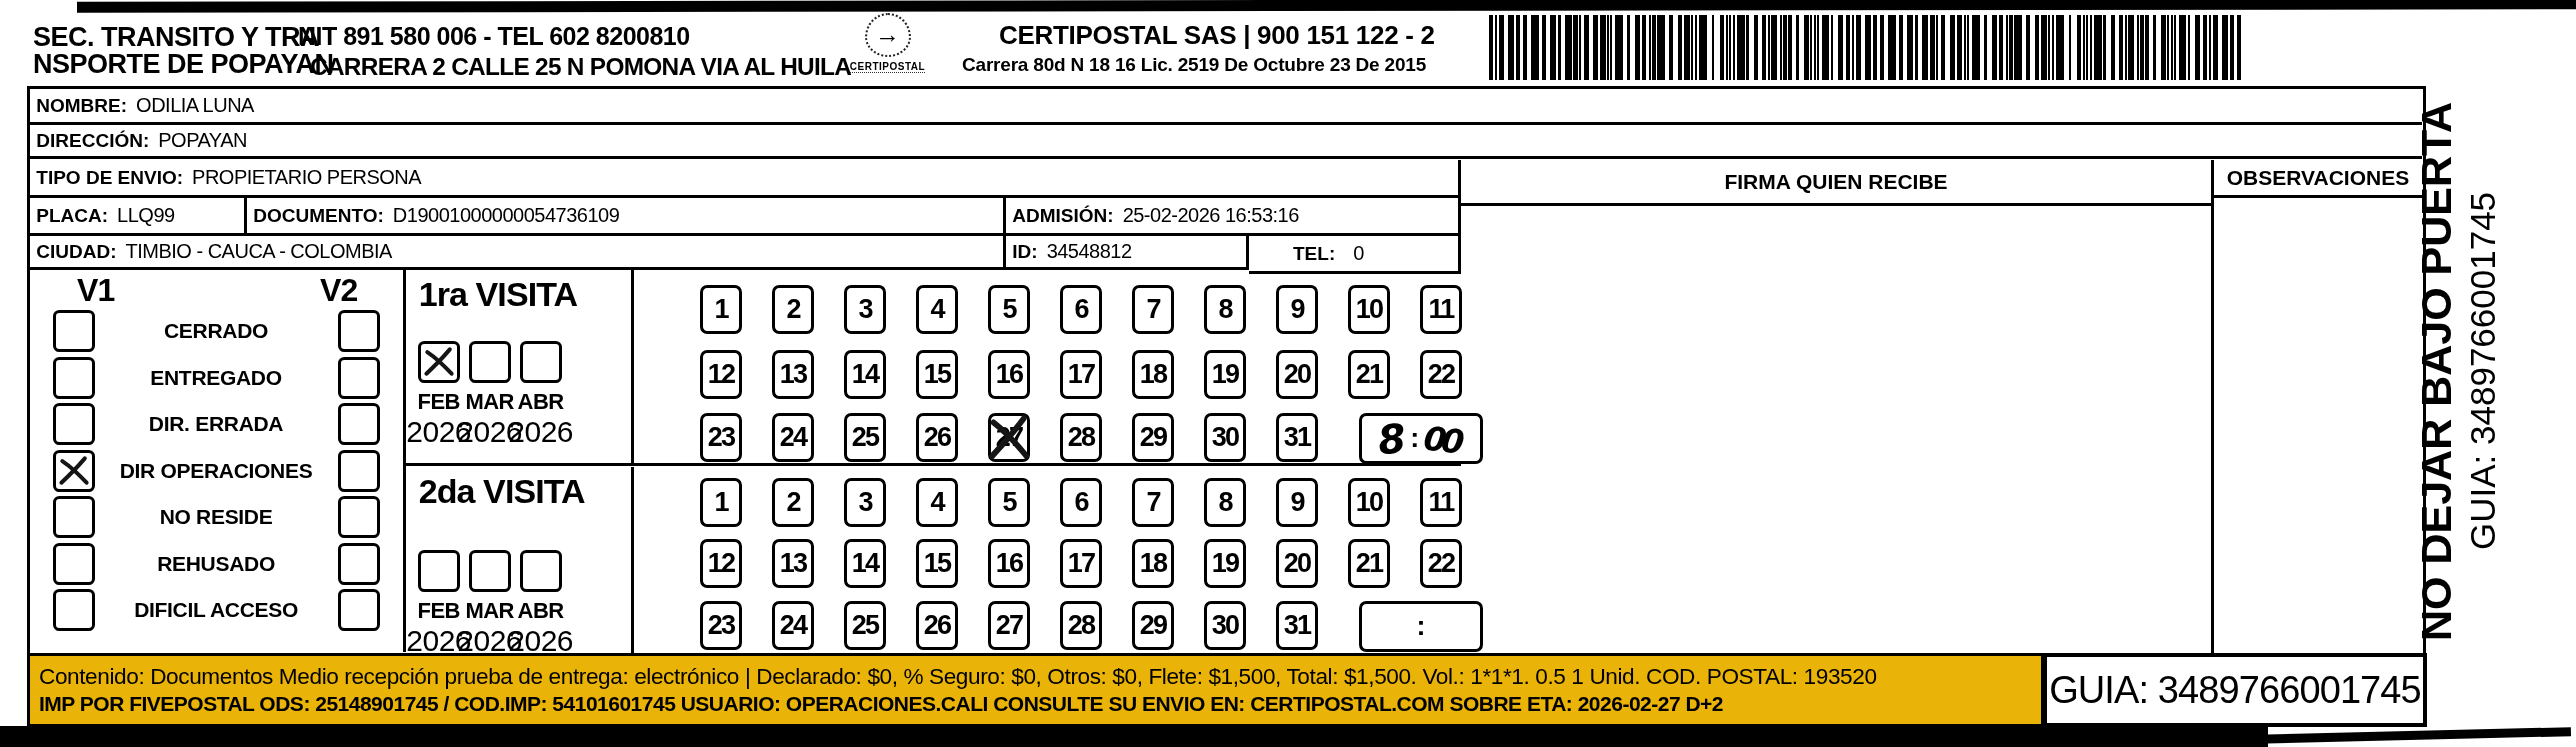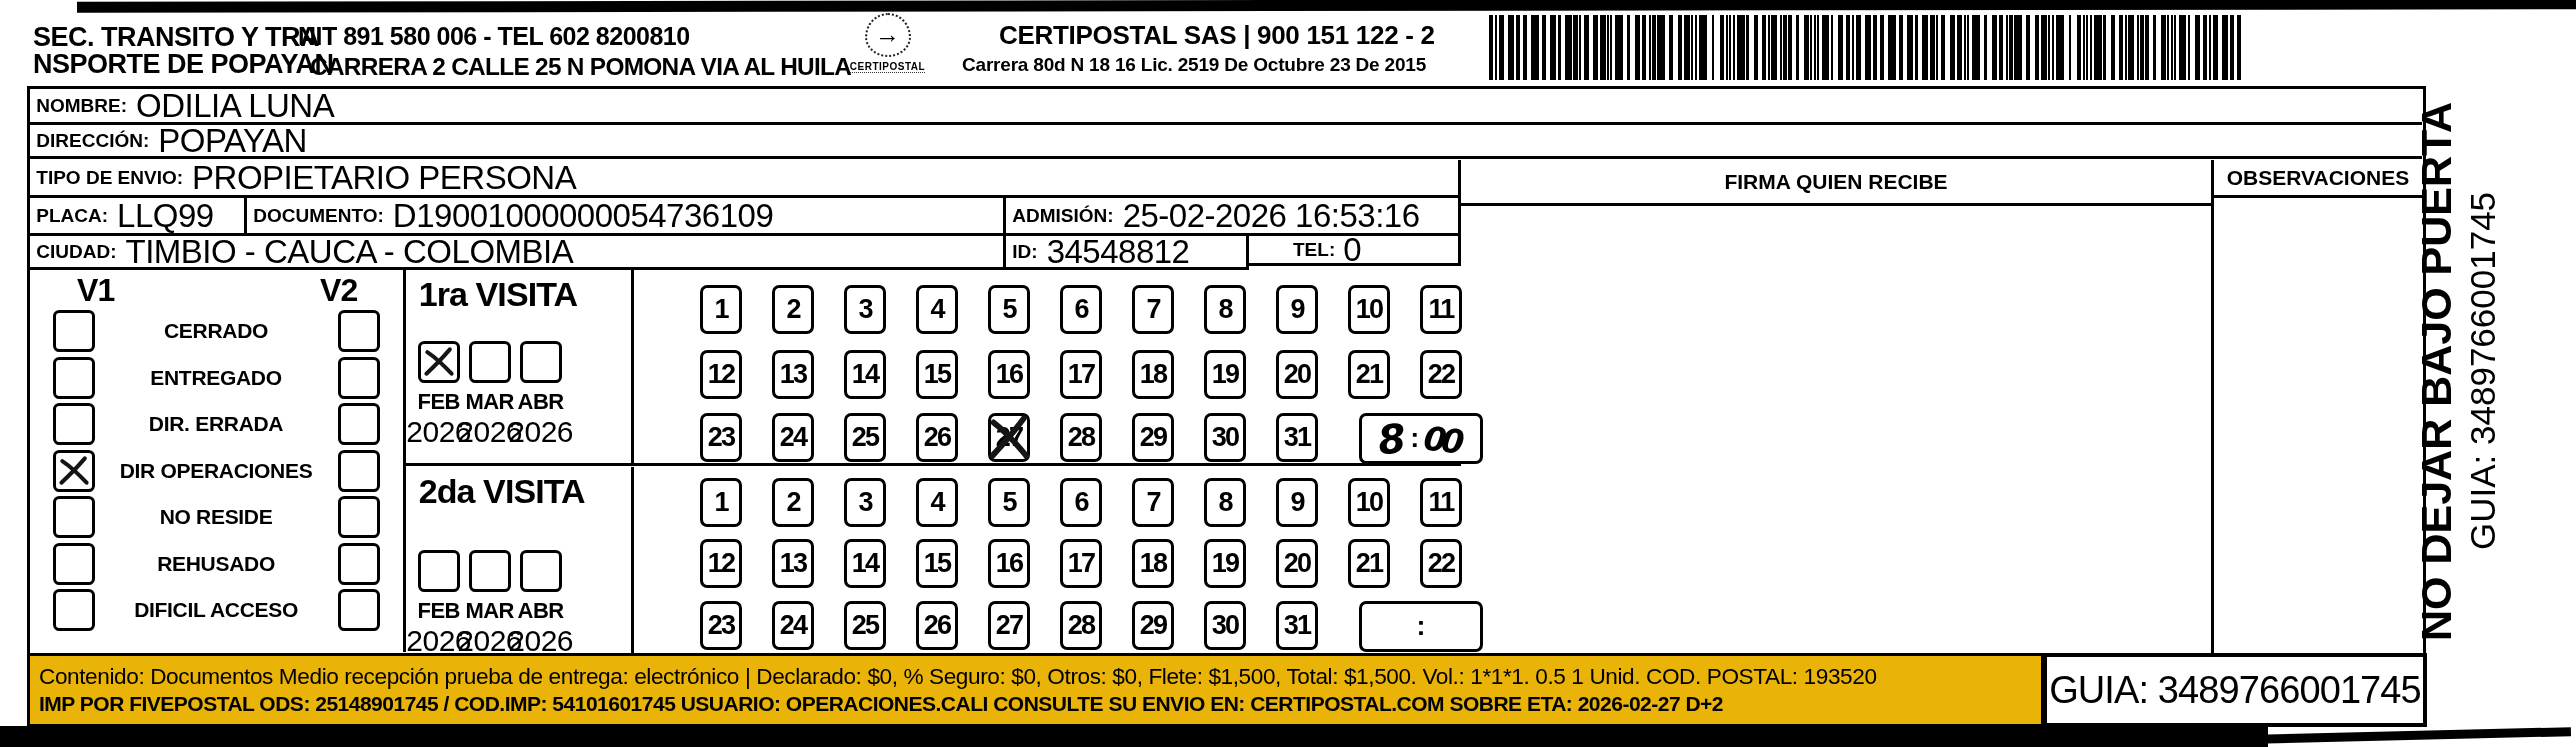--- a/index.html
+++ b/index.html
@@ -24,21 +24,21 @@
   .barcode{position:absolute;left:1489px;top:14.5px;width:755px;height:65px;background-color:#fff;
     background-image:
       repeating-linear-gradient(90deg,#000 0 3.6px,rgba(0,0,0,0) 3.6px 6.3px,#000 6.3px 8.1px,rgba(0,0,0,0) 8.1px 12.7px,#000 12.7px 15.4px,rgba(0,0,0,0) 15.4px 21px),
       repeating-linear-gradient(90deg,rgba(0,0,0,0) 0 1.8px,#000 1.8px 3.6px,rgba(0,0,0,0) 3.6px 10px,#000 10px 14.5px,rgba(0,0,0,0) 14.5px 17px);}
 
   
   .form{position:absolute;left:27px;top:86px;width:2399px;height:570px;border:3.6px solid #000;box-sizing:border-box;}
   .cell{position:absolute;box-sizing:border-box;display:flex;align-items:center;gap:9px;padding-left:6.3px;overflow:hidden;}
   .bb{border-bottom:3.6px solid #000;} .br{border-right:3.6px solid #000;}
   .lbl{font-weight:bold;font-size:19px;white-space:nowrap;flex:none;}
-  .val{font-size:33px;white-space:nowrap;letter-spacing:-0.5px;text-align:right;}
+  .val{font-size:20px;white-space:nowrap;letter-spacing:-0.5px;text-align:right;}
   .hdr-center{justify-content:center;padding-left:0;font-weight:bold;font-size:21px;}
 
   
   .status-panel{position:absolute;left:0;top:181px;width:376px;height:382px;border-right:3.6px solid #000;box-sizing:border-box;}
   .vhead{position:absolute;top:1.8px;font-size:32px;font-weight:bold;letter-spacing:-0.9px;}
   .v1{left:47px;} .v2{left:290px;}
   .status-options{position:absolute;left:0;top:40px;right:0;display:flex;flex-direction:column;gap:4.5px;}
   .status-row{display:flex;align-items:center;height:42px;}
   .status-row .checkbox:first-child{margin-left:22.6px;}
   .status-row .checkbox:last-child{margin-right:23.5px;}
@@ -149,21 +149,21 @@
     </div>
 
     <div class="cell bb br" style="left:0;top:147px;width:976px;height:34px;">
       <span class="lbl">CIUDAD:</span>
       <span class="val">TIMBIO - CAUCA - COLOMBIA</span>
     </div>
     <div class="cell bb br" style="left:976px;top:147px;width:243px;height:34px;">
       <span class="lbl">ID:</span>
       <span class="val">34548812</span>
     </div>
-    <div class="cell bb br" style="left:1219px;top:147px;width:212px;height:30px;gap:8px;padding-left:44px;">
+    <div class="cell bb br" style="left:1219px;top:147px;width:212px;height:38px;gap:18px;padding-left:44px;">
       <span class="lbl">TEL:</span>
       <span class="val">0</span>
     </div>
 
     <div class="status-panel">
       <div class="vhead v1">V1</div>
       <div class="vhead v2">V2</div>
       <div class="status-options">
           <div class="status-row">
             <div class="checkbox"></div>

